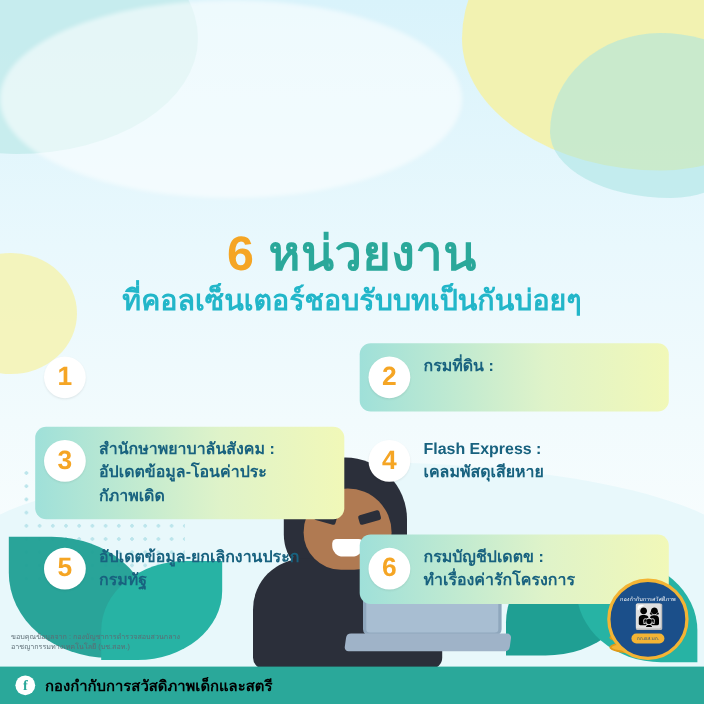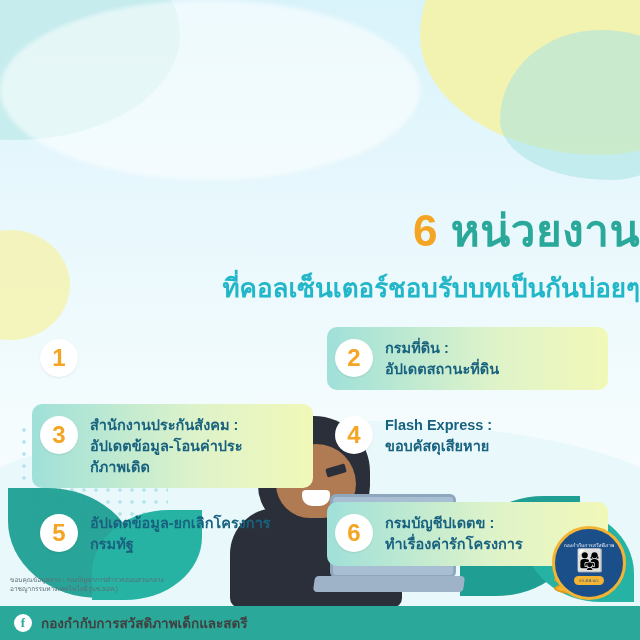--- a/index.html
+++ b/index.html
@@ -53,34 +53,34 @@
     width: 120px; height: 110px;
     left: -50px; top: 230px;
     background: #f5f3ad;
     border-radius: 50%;
     opacity: .8;
   }
 
   
   .header {
     position: relative;
-    text-align: right;
+    text-align: center;
     padding-top: 26px;
     z-index: 4;
   }
   .headline-1 {
     font-size: 44px;
     font-weight: bold;
     letter-spacing: .5px;
     line-height: 1.15;
   }
   .h-num { color: #f5a524; }
   .h-word { color: #2aa89a; }
   .headline-2 {
-    margin-top: 15px;
+    margin-top: 0;
     font-size: 26px;
     font-weight: bold;
     color: #22b6c9;
     line-height: 1.3;
   }
 
   
   .items {
     position: relative;
     z-index: 5;
@@ -273,21 +273,21 @@
     z-index: 7;
   }
   .fb {
     width: 18px; height: 18px; border-radius: 50%;
     background: #ffffff; color: #2aa89a;
     font-weight: bold; font-size: 13px;
     display: flex; align-items: center; justify-content: center;
     font-family: "Liberation Serif", serif;
   }
   .footer-text {
-    color: #404040; font-size: 13.5px; font-weight: bold;
+    color: #000000; font-size: 13.5px; font-weight: bold;
   }
 </style>
 </head>
 <body>
 
 <div class="poster">
 
   <div class="blob blob-teal-tl"></div>
   <div class="blob blob-yellow-tr"></div>
   <div class="blob blob-teal-tr2"></div>
@@ -305,44 +305,43 @@
   <div class="items">
 
     <div class="item plain">
       <div class="num">1</div>
     </div>
 
     <div class="item pill">
       <div class="num">2</div>
       <div class="txt">
         <span class="l1">กรมที่ดิน :</span>
-        <span class="l2">อัปเดตสถานะที่ดิน</span>
       </div>
     </div>
 
     <div class="item pill">
       <div class="num">3</div>
       <div class="txt">
-        <span class="l1">สำนักงานประกันสังคม :</span>
+        <span class="l1">สำนักษาพยาบาลันสังคม :</span>
         <span class="l2">อัปเดตข้อมูล-โอนค่าประกัภาพเดิด</span>
       </div>
     </div>
 
     <div class="item plain">
       <div class="num">4</div>
       <div class="txt">
         <span class="l1">Flash Express :</span>
-        <span class="l2">ขอบคัสดุเสียหาย</span>
+        <span class="l2">เคลมพัสดุเสียหาย</span>
       </div>
     </div>
 
     <div class="item plain">
       <div class="num">5</div>
       <div class="txt">
-        <span class="l2">อัปเดตข้อมูล-ยกเลิกโครงการ</span>
+        <span class="l2">อัปเดตข้อมูล-ยกเลิกงานประก</span>
         <span class="l2">กรมทัฐ</span>
       </div>
     </div>
 
     <div class="item pill">
       <div class="num">6</div>
       <div class="txt">
         <span class="l1">กรมบัญชีปเดตข :</span>
         <span class="l2">ทำเรื่องค่ารักโครงการ</span>
       </div>

